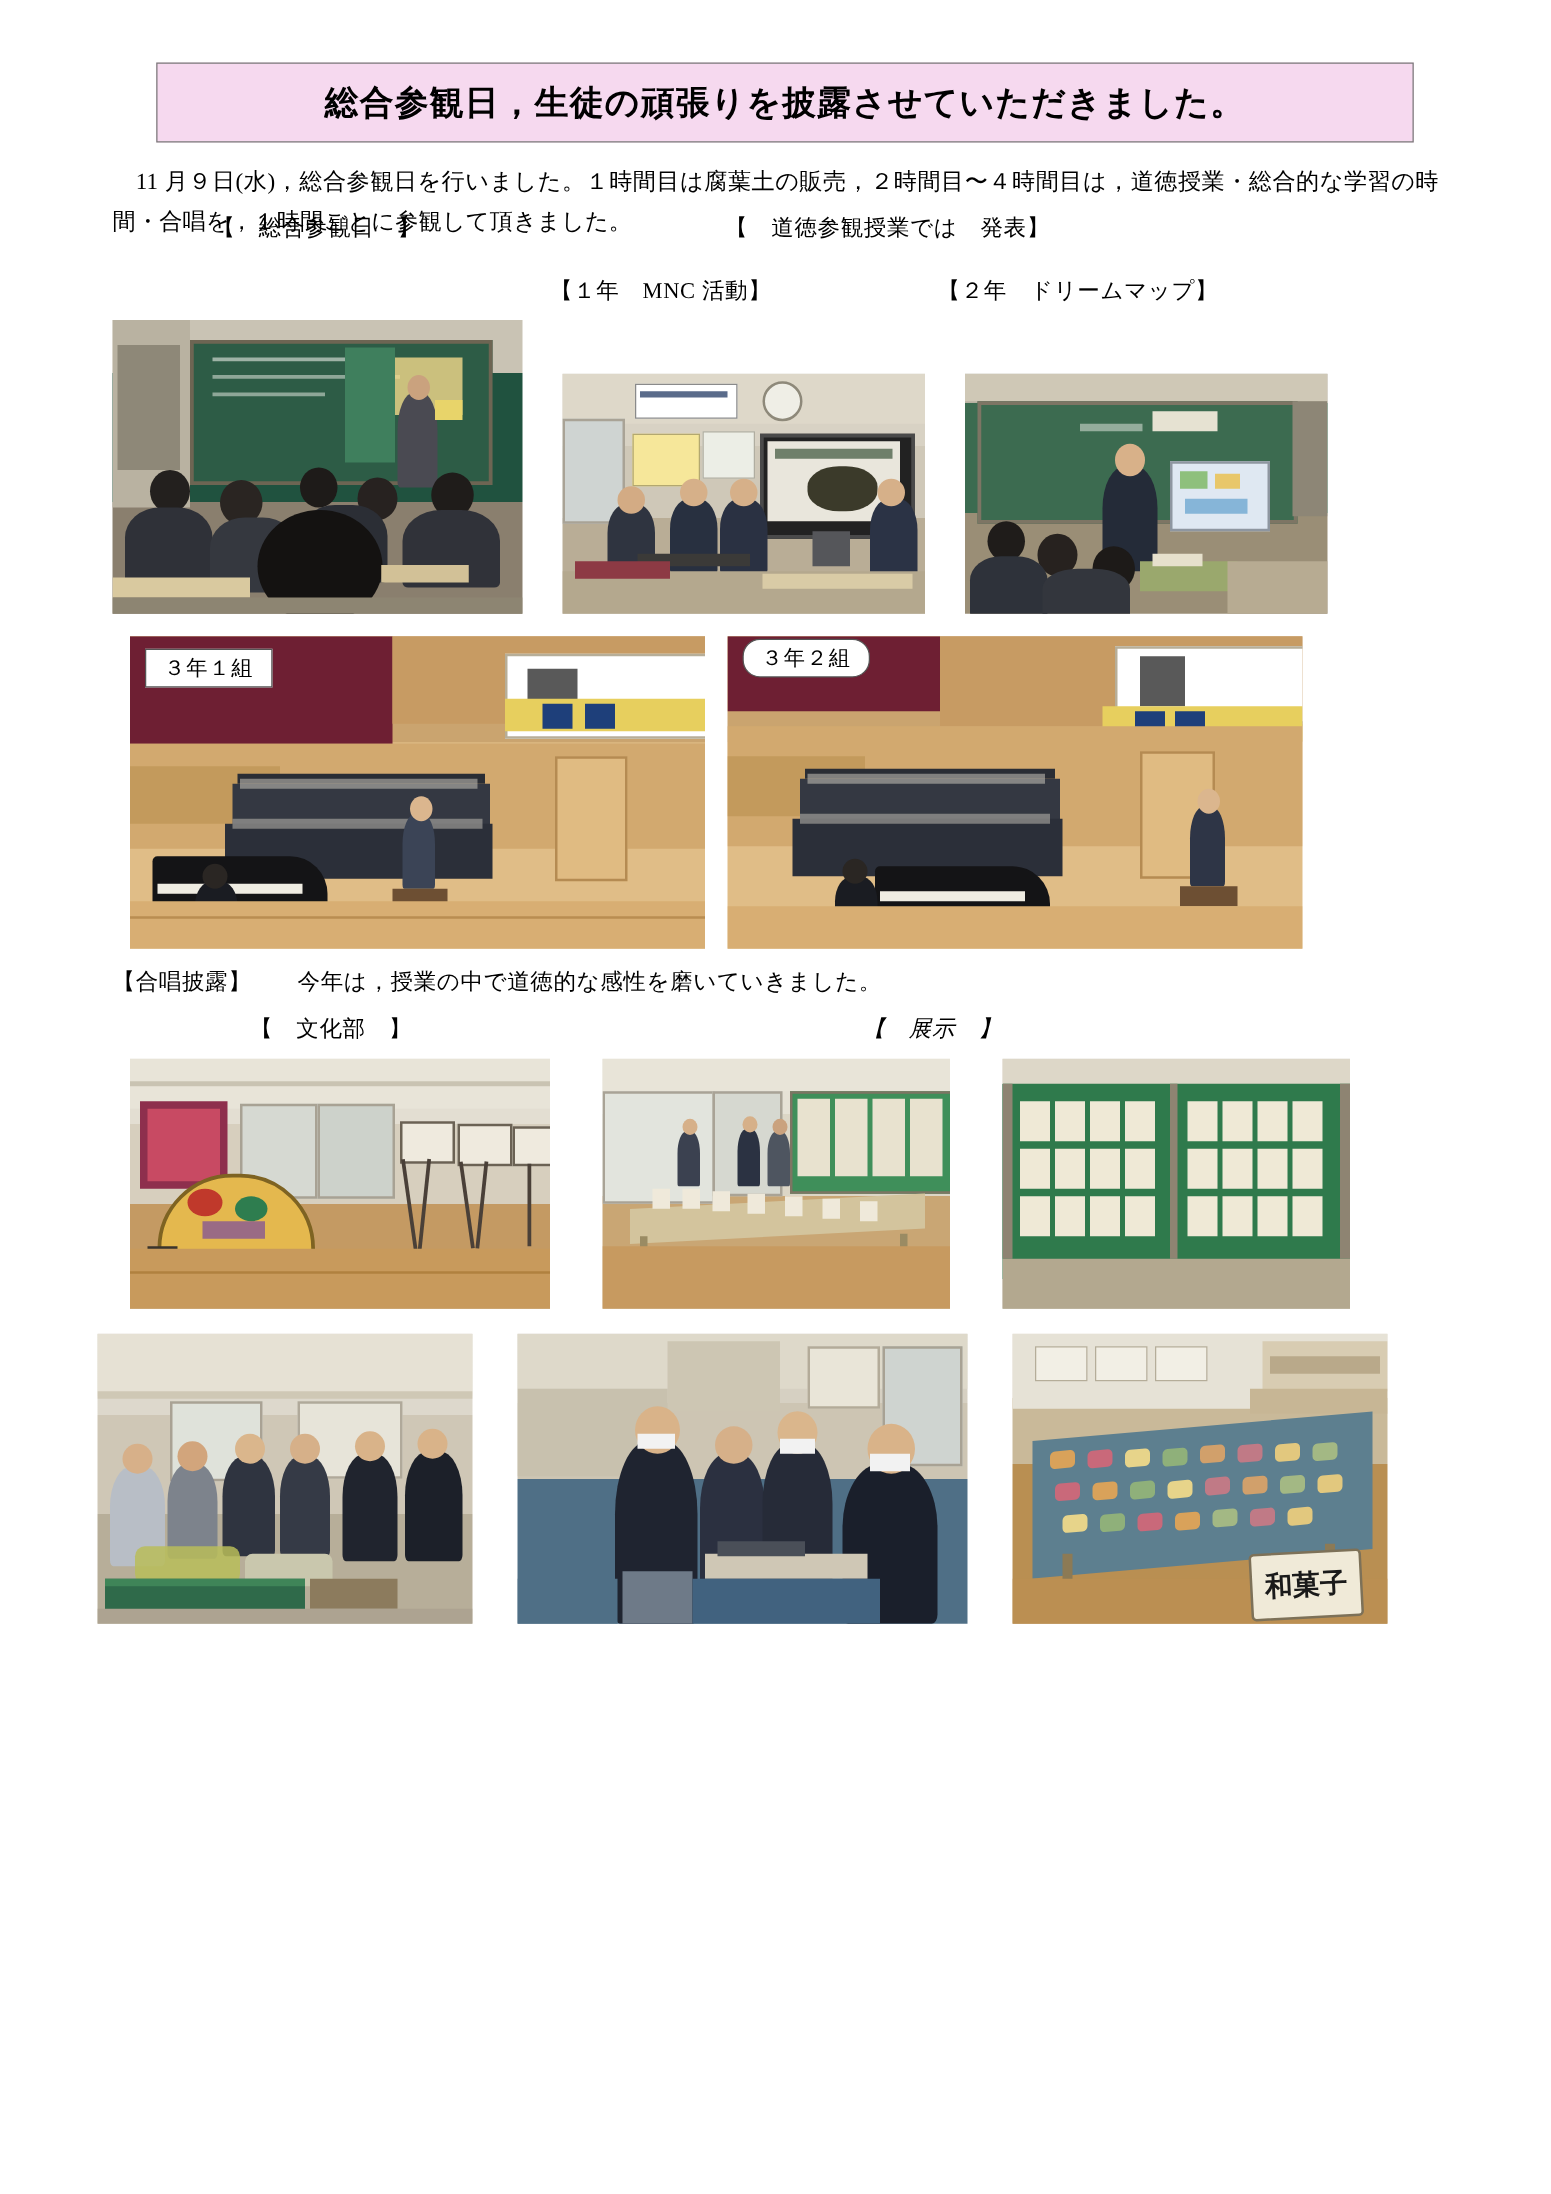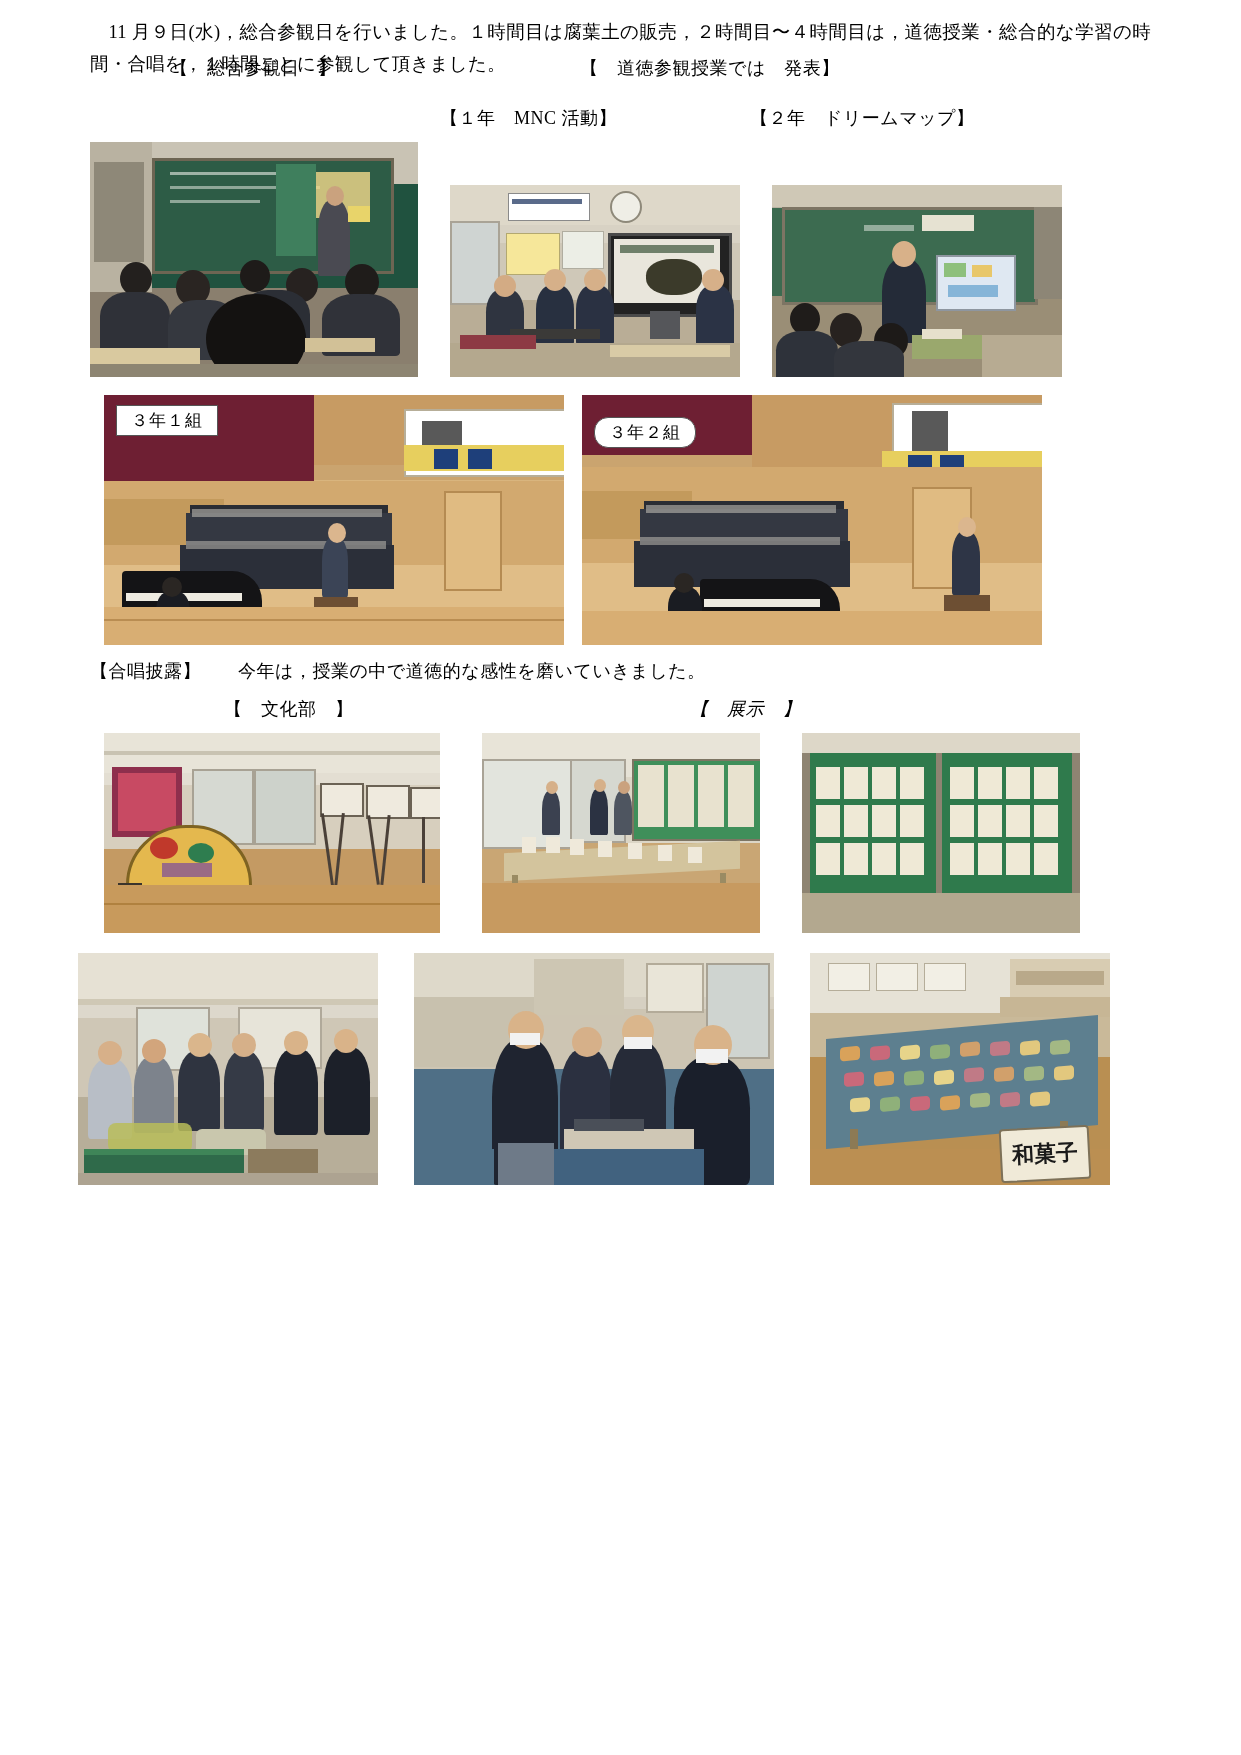--- a/index.html
+++ b/index.html
@@ -103,20 +103,23 @@
   .sc-board { background: linear-gradient(#d9d4c6 0 10%, #2f7a4c 10% 88%, #b5ab95 88% 100%); }
   .sc-sale  { background: linear-gradient(#ddd8cc 0 28%, #cfc7b6 28% 62%, #b7ae99 62% 100%); }
   .sc-desk  { background: linear-gradient(#d6d0c2 0 24%, #cdc5b3 24% 50%, #4f6f86 50% 100%); }
   .sc-sweet { background: linear-gradient(#e2dccf 0 22%, #c9b999 22% 45%, #b98f52 45% 100%); }
 </style>
 </head>
 <body>
 
 <div class="page">
 
+  <div class="title-banner">
+    <div class="title-text">総合参観日，生徒の頑張りを披露させていただきました。</div>
+  </div>
 
   <div class="body-text">
     <p>11 月９日(水)，総合参観日を行いました。１時間目は腐葉土の販売，２時間目〜４時間目は，道徳授業・総合的な学習の時間・合唱を，１時間ごとに参観して頂きました。</p>
   </div>
 
   <div class="cap-row" style="height:24px; margin-top:-25px;">
     <span class="caption cap-abs" style="left:80px; top:0;">【　総合参観日　】</span>
     <span class="caption cap-abs" style="left:490px; top:0;">【　道徳参観授業では　発表】</span>
   </div>
 
@@ -286,30 +289,30 @@
         <div class="fig" style="left:370px;top:136px;width:28px;height:64px;background:#2e3546;"></div>
         <div class="head" style="left:376px;top:122px;width:18px;height:20px;background:#dbb68e;"></div>
         <div style="position:absolute;left:362px;top:200px;width:46px;height:16px;background:#6d4f33;"></div>
 
         <div style="position:absolute;left:118px;top:184px;width:140px;height:46px;background:#141416;border-radius:4px 30px 4px 4px;"></div>
         <div style="position:absolute;left:122px;top:204px;width:116px;height:8px;background:#efece2;"></div>
         <div class="fig" style="left:86px;top:192px;width:34px;height:50px;background:#1a1c22;"></div>
         <div class="head" style="left:92px;top:178px;width:20px;height:20px;background:#2a2623;"></div>
         <div style="position:absolute;left:0;top:216px;width:460px;height:34px;background:#d8ae73;"></div>
       </div>
-      <div class="lbl" style="left:12px;top:22px;border-radius:14px;">３年２組</div>
+      <div class="lbl" style="left:12px;top:2px;border-radius:14px;">３年２組</div>
     </div>
   </div>
 
   <div style="margin-top:14px;margin-left:0;">
     <span class="caption">【合唱披露】　　今年は，授業の中で道徳的な感性を磨いていきました。</span>
   </div>
 
   <div class="cap-row" style="height:30px; margin-top:14px;">
-    <span class="caption cap-abs" style="left:110px; top:0;margin-left:24px;">【　文化部　】</span>
+    <span class="caption cap-abs" style="left:110px; top:0;">【　文化部　】</span>
     <span class="caption cap-abs" style="left:600px; top:0;font-style:italic;">【　展示　】</span>
   </div>
 
   <div class="row" style="margin-top:6px; gap:18px;">
 
     <div class="photo sc-hall" style="width:336px;height:200px;margin-left:14px;">
       <div class="ph-inner">
         <div style="position:absolute;left:0;top:0;width:336px;height:40px;background:#e8e4d8;"></div>
         <div style="position:absolute;left:0;top:18px;width:336px;height:4px;background:#c9c3b2;"></div>
 

